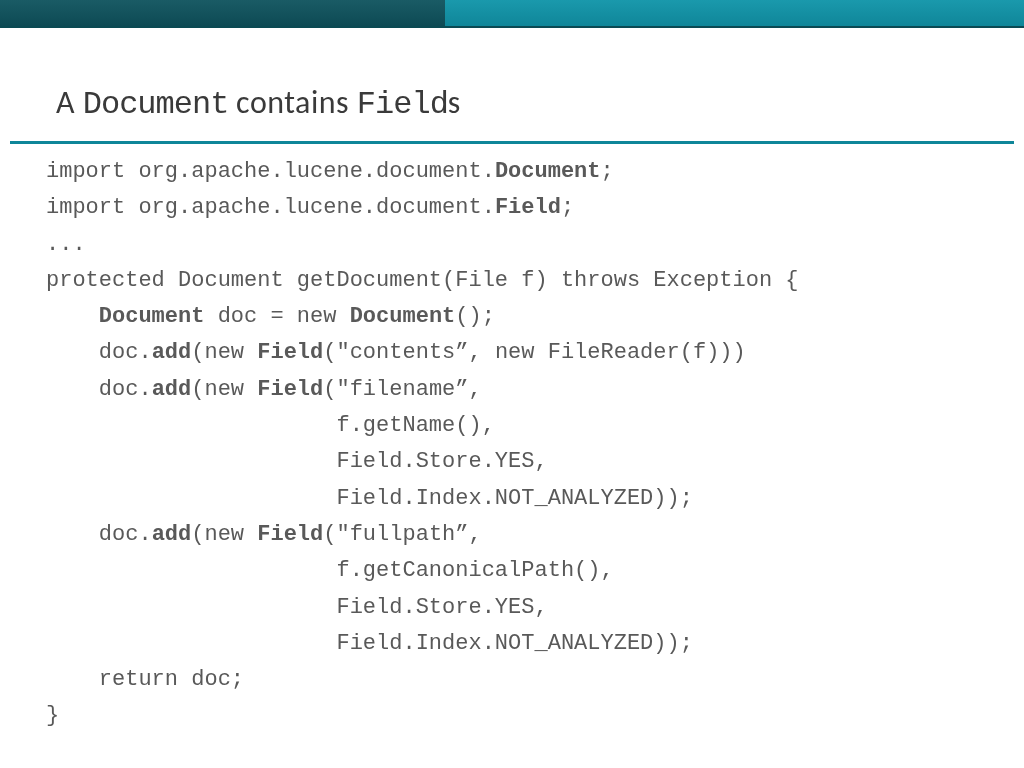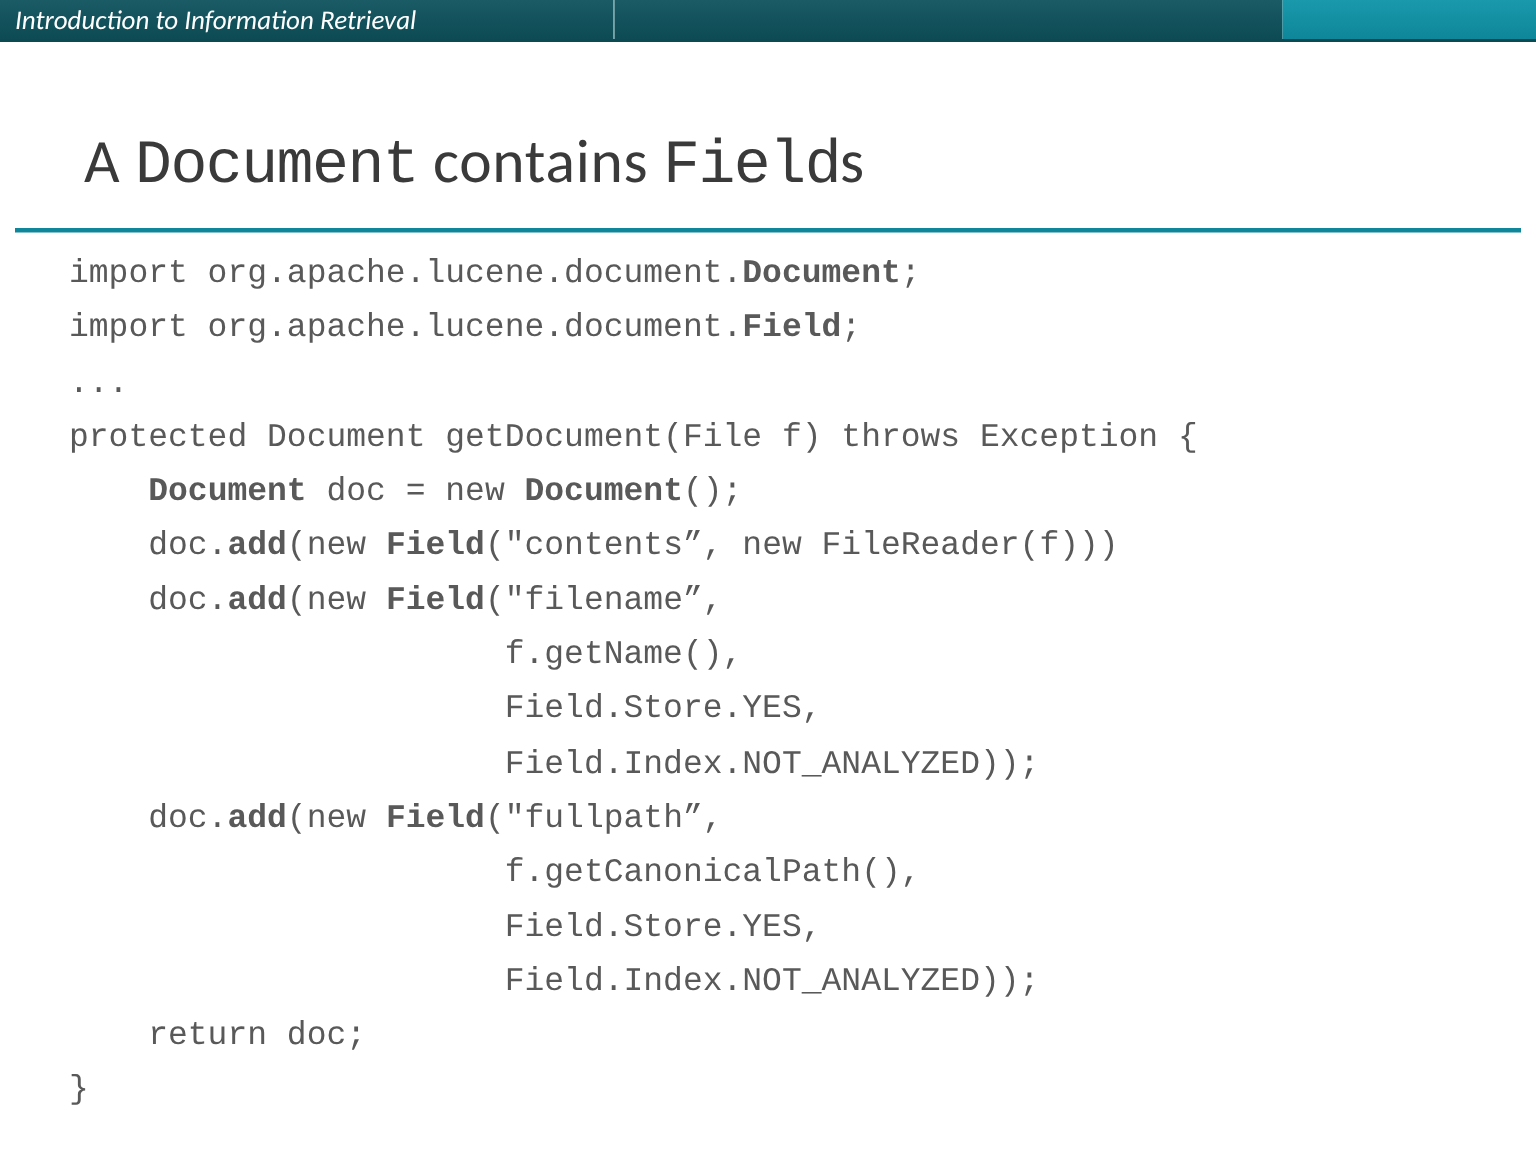--- a/index.html
+++ b/index.html
@@ -32,21 +32,21 @@
     background: linear-gradient(#1a5b65, #0d4a54);
   }
   .topbar-right {
     flex: 1;
     background: linear-gradient(#1a99ac, #0f8699);
   }
   .title-wrap {
     padding: 55px 56px 10px 56px;
   }
   .slide-title {
-    font-size: 41px;
+    font-size: 32px;
     color: #3a3a3a;
     font-weight: 400;
     letter-spacing: 0.5px;
   }
   .slide-title .mono {
     font-family: "Courier New", Courier, monospace;
     letter-spacing: -1px;
   }
   .title-rule {
     margin: 8px 10px 0 10px;
@@ -60,21 +60,20 @@
     color: #595959;
     line-height: 1.65;
     white-space: pre;
   }
   .code-block b { font-weight: bold; }
 </style>
 </head>
 <body>
 
 <div class="topbar">
-  <div class="topbar-left">Introduction to Information Retrieval</div>
   <div class="topbar-mid"></div>
   <div class="topbar-right"></div>
 </div>
 
 <div class="title-wrap">
   <h1 class="slide-title"><span>A </span><span class="mono">Document</span><span> contains </span><span class="mono">Field</span><span>s</span></h1>
 </div>
 <div class="title-rule"></div>
 
 <div class="code-block"><span><span>import org.apache.lucene.document.</span><b>Document</b><span>;</span></span>

